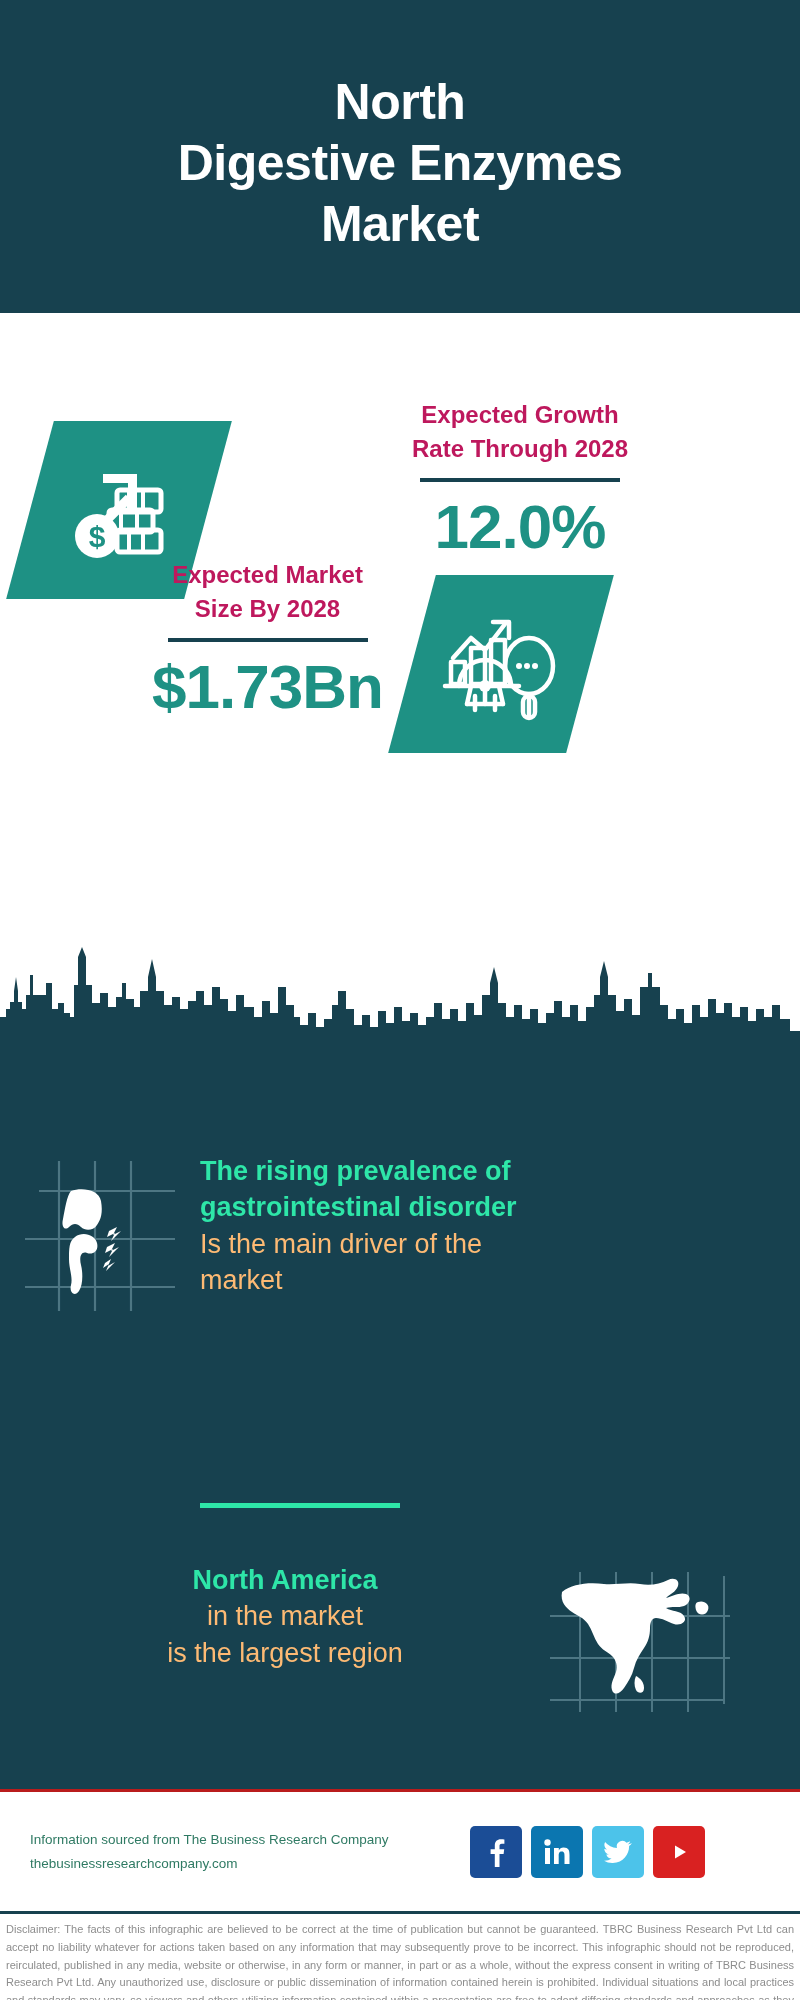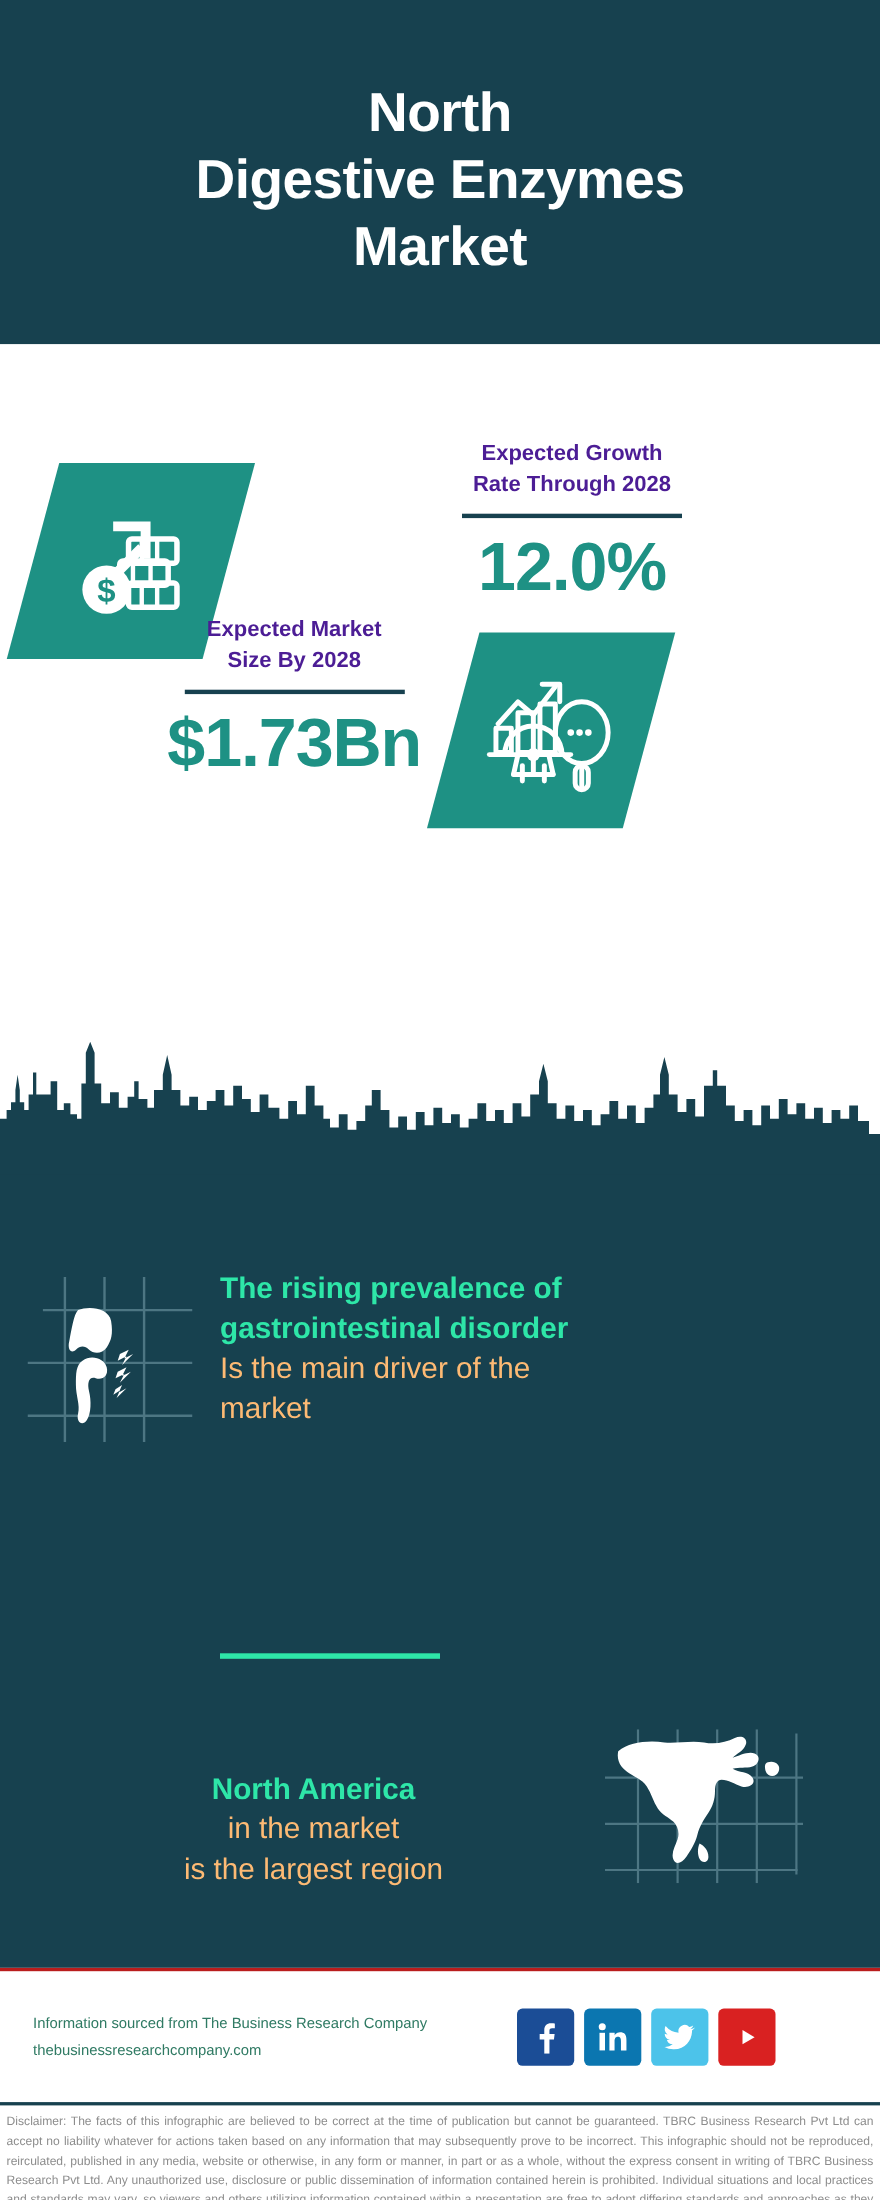--- a/index.html
+++ b/index.html
@@ -63,23 +63,23 @@
 
   
   .stat{
     position:absolute;
     text-align:center;
   }
   .stat.growth{ left:270px; top:85px; width:500px; }
   .stat.size  { left:30px;  top:245px; width:475px; }
 
   .stat-label{
-    color:#4c1d95;
+    color:#be185d;
     font-weight:bold;
-    font-size:20px;
+    font-size:24px;
     line-height:1.42;
   }
   .stat-rule{
     height:4px;
     background:#17414f;
     margin:12px auto 8px auto;
     width:200px;
   }
   .stat-value{
     color:#1e9184;
@@ -138,21 +138,21 @@
     left:200px; top:436px;
     width:200px; height:5px;
     background:#2ee6a8;
   }
 
   .region-row{
     position:absolute;
     left:0; top:495px;
     width:800px;
     display:flex;
-    align-items:flex-end;
+    align-items:flex-start;
   }
   .region-text{
     width:550px;
     text-align:center;
     padding-left:20px;
   }
   .region-icon-wrap{
     width:250px;
     display:flex;
     justify-content:flex-start;

